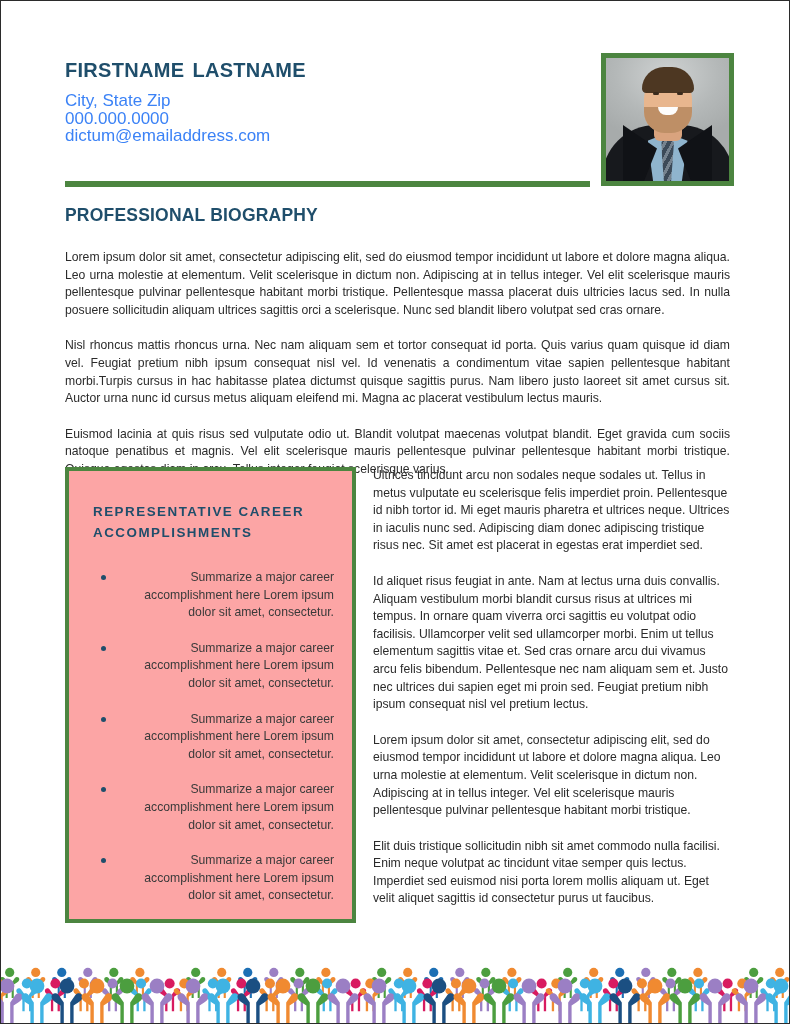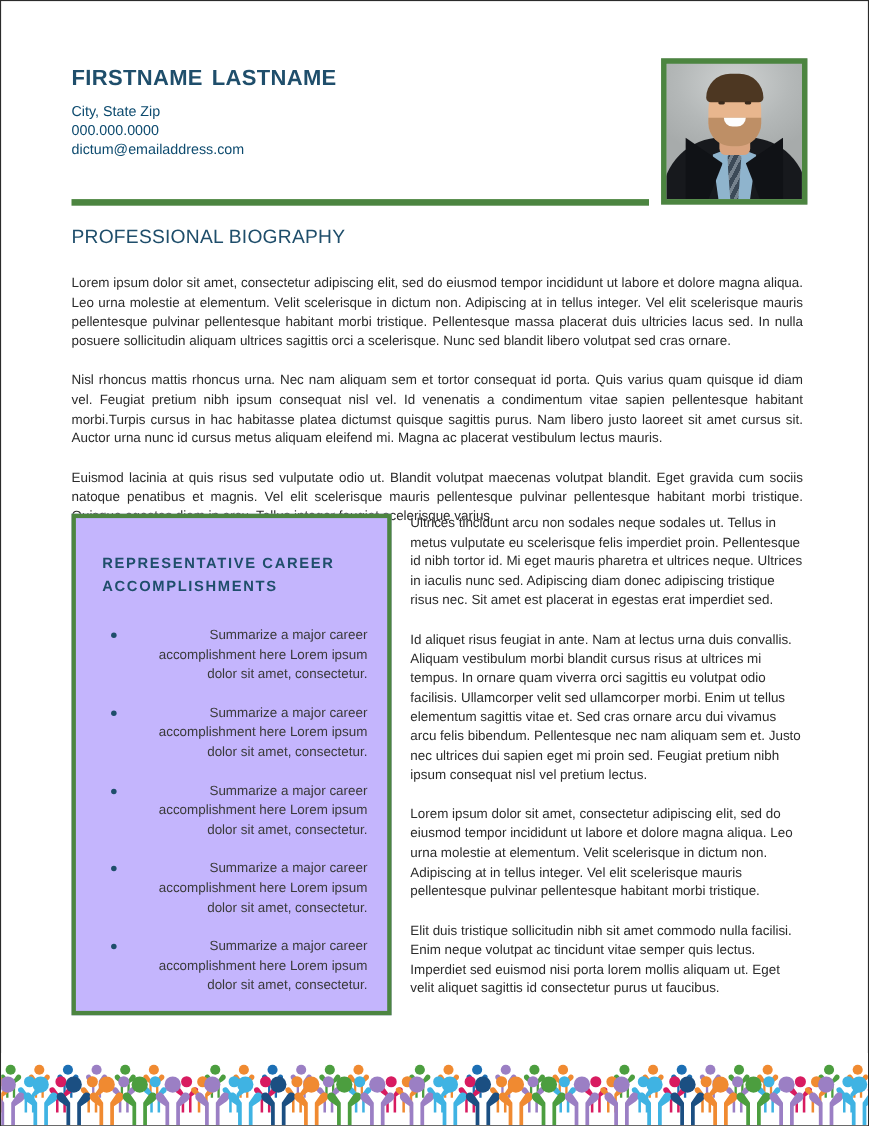--- a/index.html
+++ b/index.html
@@ -37,22 +37,22 @@
     line-height: 1.05;
     margin: 0 0 10px 0;
     white-space: nowrap;
   }
   .contact-list {
     margin: 0;
     padding: 0;
     list-style: none;
   }
   .contact-list li {
-    font-size: 13px;
-    color: #0c4a6e;
+    font-size: 17px;
+    color: #3b82f6;
     line-height: 17.5px;
   }
 
   .photo-frame {
     position: absolute;
     right: 55px;
     top: 52px;
     width: 133px;
     height: 133px;
     border: 5px solid #4C8540;
@@ -175,21 +175,21 @@
     height: 6px;
     background: #4C8540;
   }
 
   
   .section-title {
     position: absolute;
     left: 64px;
     top: 204px;
     font-size: 17.5px;
-    font-weight: normal;
+    font-weight: bold;
     color: #1F4E6B;
     letter-spacing: 0.2px;
     margin: 0;
   }
 
   
   .intro {
     position: absolute;
     left: 64px;
     top: 248px;
@@ -209,21 +209,21 @@
     left: 64px;
     top: 466px;
     width: 665px;
   }
   .green-box {
     position: absolute;
     left: 0;
     top: 0;
     width: 291px;
     height: 456px;
-    background: #c4b5fd;
+    background: #fca5a5;
     border: 4px solid #4C8540;
     box-sizing: border-box;
   }
   .box-title {
     margin: 30px 0 0 24px;
     width: 225px;
     font-size: 13.4px;
     font-weight: bold;
     color: #1F4E6B;
     letter-spacing: 1.5px;

